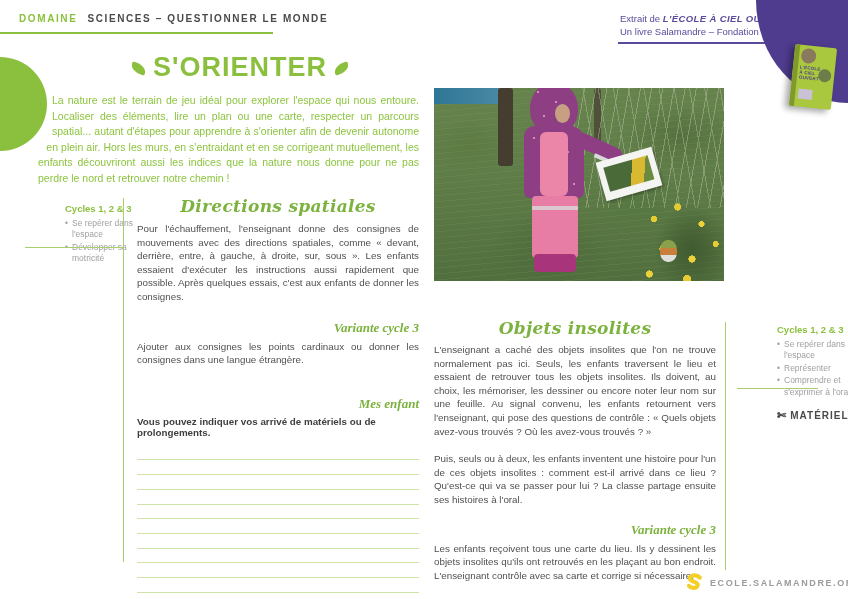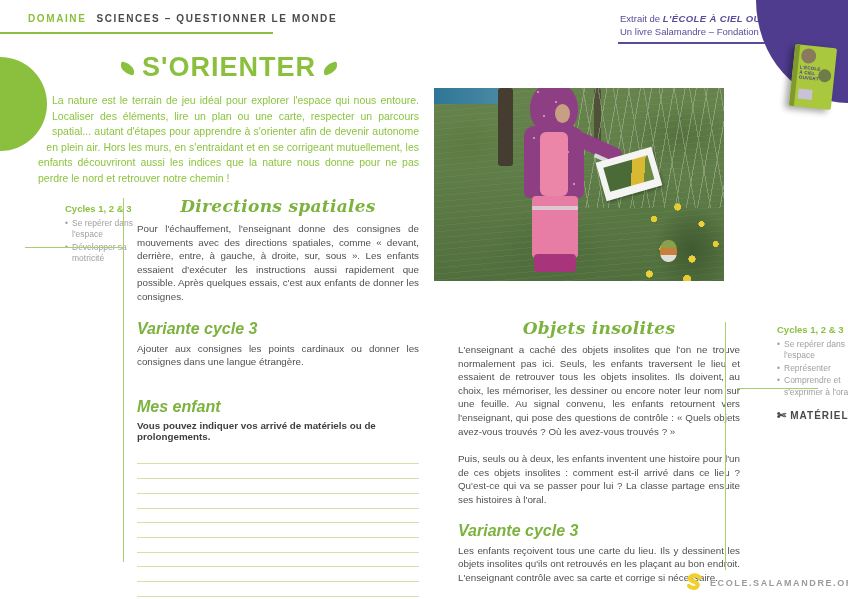--- a/index.html
+++ b/index.html
@@ -1,39 +1,39 @@
 <!DOCTYPE html>
 <html><head>
 <meta charset="utf-8">
 <style>
   html,body{margin:0;padding:0;background:#e9e9e9;}
   .page{
     position:relative;width:848px;height:599px;background:#ffffff;overflow:hidden;
     font-family:"Liberation Sans",sans-serif;color:#4a4a4a;margin:0 auto;
   }
   
-  .hdr{position:absolute;left:28px;top:13px;font-size:10px;letter-spacing:1.6px;font-weight:bold;}
+  .hdr{position:absolute;left:19px;top:13px;font-size:10px;letter-spacing:1.6px;font-weight:bold;}
   .hdr .dom{color:#8bc03e;margin-right:10px;}
   .hdr .val{color:#4a4a4a;font-weight:bold;}
   .hdr-rule{position:absolute;left:0;top:32px;width:273px;height:2px;background:#8bc03e;}
   
   .src{position:absolute;left:620px;top:12px;width:230px;color:#5b4a9b;font-size:9.5px;line-height:13px;}
   .src .bt{font-weight:bold;font-style:italic;letter-spacing:.4px;}
   .src-rule{position:absolute;left:618px;top:42px;width:175px;height:1.5px;background:#5b4a9b;}
   .blob{position:absolute;top:0;right:0;width:92px;height:103px;background:#4f3c8e;border-radius:0 0 0 100%;}
   .book{position:absolute;left:792px;top:46px;width:42px;height:62px;transform:rotate(6deg);
         background:#a9c83d;border-radius:2px;box-shadow:-4px 3px 6px rgba(0,0,0,.35);overflow:hidden;}
   .book .spine{position:absolute;left:0;top:0;width:5px;height:100%;background:#7f9a2b;}
   .book .ph1{position:absolute;left:7px;top:3px;width:15px;height:15px;border-radius:50%;background:#8a7a5d;}
   .book .ph2{position:absolute;left:26px;top:22px;width:13px;height:13px;border-radius:50%;background:#6d7d4a;}
   .book .ph3{position:absolute;left:8px;top:44px;width:14px;height:10px;background:#c9c2d6;}
   .book .bt2{position:absolute;left:7px;top:20px;width:22px;color:#4f3c8e;font-weight:bold;
              font-size:4.5px;line-height:5px;letter-spacing:.2px;}
   
-  .title{position:absolute;left:120px;top:52px;width:240px;
+  .title{position:absolute;left:120px;top:52px;width:240px;text-align:center;
          color:#8bc03e;font-size:27px;font-weight:800;letter-spacing:1px;}
   .leaf{display:inline-block;width:15px;height:11px;background:#8bc03e;vertical-align:middle;}
   .leaf.l{border-radius:2px 90% 2px 90%;transform:rotate(14deg);margin-right:7px;}
   .leaf.r{border-radius:90% 2px 90% 2px;transform:rotate(-14deg);margin-left:7px;}
   
   .circle{position:absolute;left:-47px;top:57px;width:94px;height:94px;border-radius:50%;background:#8bc03e;}
   .intro{position:absolute;left:38px;top:93px;width:381px;color:#8cc43e;
          font-size:10.5px;line-height:15.5px;text-align:justify;}
   .intro .sp{float:left;width:14px;height:58px;shape-outside:circle(50px at -38px 10px);shape-margin:9px;}
   
@@ -46,31 +46,31 @@
   .lsb-hrule{position:absolute;left:25px;top:247px;width:99px;height:1px;background:#a9cf6d;}
   .lsb-vrule{position:absolute;left:123px;top:198px;width:1px;height:364px;background:#a9cf6d;}
   .rsb{position:absolute;left:737px;top:324px;width:100px;}
   .rsb-hrule{position:absolute;left:737px;top:388px;width:81px;height:1px;background:#a9cf6d;}
   .rsb-vrule{position:absolute;left:725px;top:322px;width:1px;height:248px;background:#a9cf6d;}
   .mat-t{color:#4a4a4a;font-weight:bold;font-size:10px;letter-spacing:1px;margin:12px 0 5px 0;}
   .mat-t .sc{display:inline-block;transform:rotate(0deg);font-size:11px;margin-right:3px;color:#4a4a4a;}
   
   .h1g{font-family:"DejaVu Serif",serif;font-style:italic;font-weight:bold;color:#7cb23e;
        font-size:17px;letter-spacing:.3px;text-align:center;}
-  .h2g{font-family:Liberation Sans, sans-serif;font-style:italic;font-weight:bold;color:#7cb23e;font-size:16px;}
+  .h2g{font-family:Liberation Serif, serif;font-style:italic;font-weight:bold;color:#7cb23e;font-size:13px;text-align:right;}
   .body{font-size:9.8px;line-height:13.6px;text-align:justify;color:#4f5052;}
   .colL{position:absolute;left:137px;top:196px;width:282px;}
   .colL .h1g{margin-bottom:6px;}
   .colL .var{margin-top:16px;}
   .colL .varb{margin-top:4px;}
   .notes{margin-top:29px;}
   .notes .hint{font-weight:bold;color:#3f3f3f;font-size:9.8px;margin-top:4px;}
   .nlines{margin-top:8px;}
   .nline{height:13.7px;border-bottom:1px solid #cfe3a8;}
-  .colR{position:absolute;left:458px;top:318px;width:282px;}
+  .colR{position:absolute;left:434px;top:318px;width:282px;}
   .colR .h1g{margin-bottom:5px;}
   .colR .p2{margin-top:14px;}
   .colR .var{margin-top:15px;}
   .colR .varb{margin-top:4px;}
   
   .photo{position:absolute;left:434px;top:88px;width:290px;height:193px;overflow:hidden;
     background:
       radial-gradient(60px 40px at 12% 30%,#5c7a42 0%,transparent 70%),
       radial-gradient(80px 50px at 85% 25%,#55703e 0%,transparent 70%),
       radial-gradient(90px 60px at 40% 85%,#4e6d3c 0%,transparent 70%),

